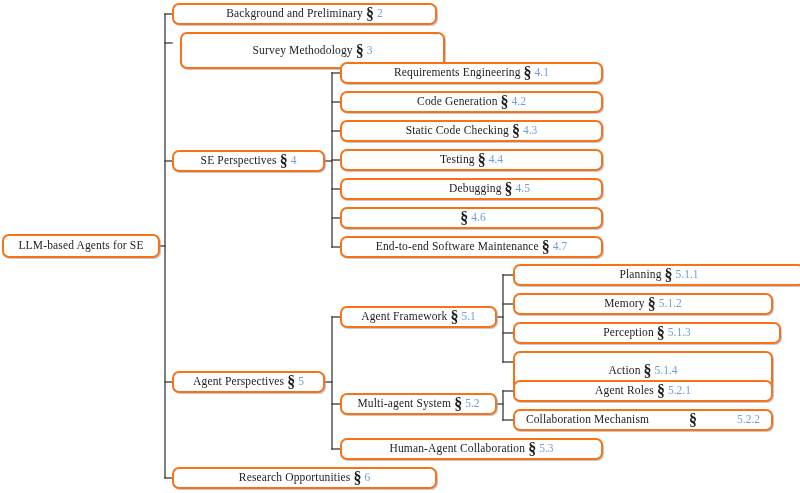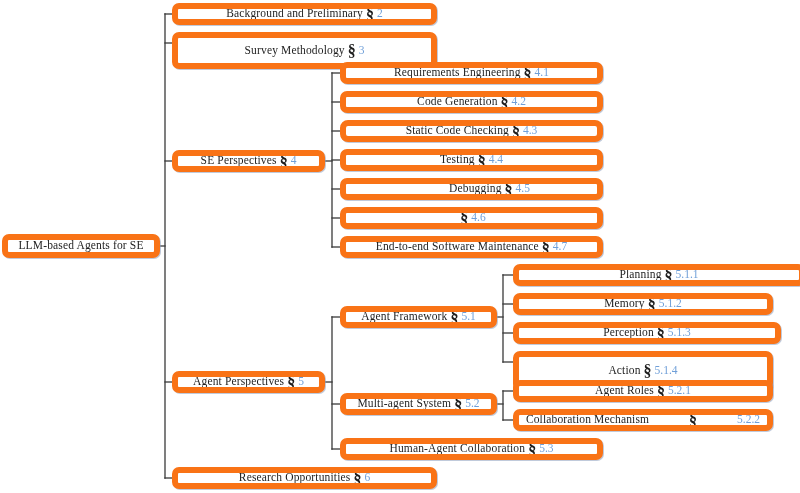--- a/index.html
+++ b/index.html
@@ -20,21 +20,21 @@
     position: absolute;
     left: 0;
     top: 0;
     width: 800px;
     height: 493px;
     pointer-events: none;
   }
   .node {
     position: absolute;
     box-sizing: border-box;
-    border: 6px solid #f97316;
+    border: 2px solid #f97316;
     border-radius: 7px;
     background: #ffffff;
     display: flex;
     align-items: center;
     justify-content: center;
     box-shadow: 1px 1px 0 rgba(140,158,190,0.55);
     white-space: nowrap;
     overflow: hidden;
   }
   .node .label {
@@ -98,41 +98,41 @@
 
   <div id="node-layer">
       <div class="node" style="left: 2px; top: 234px; width: 158px; height: 24px;">
         <span class="label">LLM-based Agents for SE</span>
       </div>
       <div class="node" style="left: 172px; top: 3px; width: 265px; height: 22px;">
         <span class="label">Background and Preliminary</span>
         <span class="sign">§</span>
         <span class="sect">2</span>
       </div>
-      <div class="node" style="left: 172px; top: 32px; width: 265px; height: 37px;">
+      <div class="node" style="left: 180px; top: 32px; width: 265px; height: 37px;">
         <span class="label">Survey Methodology</span>
         <span class="sign">§</span>
         <span class="sect">3</span>
       </div>
       <div class="node" style="left: 172px; top: 150px; width: 153px; height: 22px;">
         <span class="label">SE Perspectives</span>
         <span class="sign">§</span>
         <span class="sect">4</span>
       </div>
       <div class="node" style="left: 340px; top: 62px; width: 263px; height: 22px;">
         <span class="label">Requirements Engineering</span>
         <span class="sign">§</span>
         <span class="sect">4.1</span>
       </div>
       <div class="node" style="left: 340px; top: 91px; width: 263px; height: 22px;">
         <span class="label">Code Generation</span>
         <span class="sign">§</span>
         <span class="sect">4.2</span>
       </div>
-      <div class="node" style="left: 340px; top: 120px; width: 263px; height: 22px; border-radius: 8px;">
+      <div class="node" style="left: 340px; top: 120px; width: 263px; height: 22px;">
         <span class="label">Static Code Checking</span>
         <span class="sign">§</span>
         <span class="sect">4.3</span>
       </div>
       <div class="node" style="left: 340px; top: 149px; width: 263px; height: 22px;">
         <span class="label">Testing</span>
         <span class="sign">§</span>
         <span class="sect">4.4</span>
       </div>
       <div class="node" style="left: 340px; top: 178px; width: 263px; height: 22px; padding-left: 36px;">

